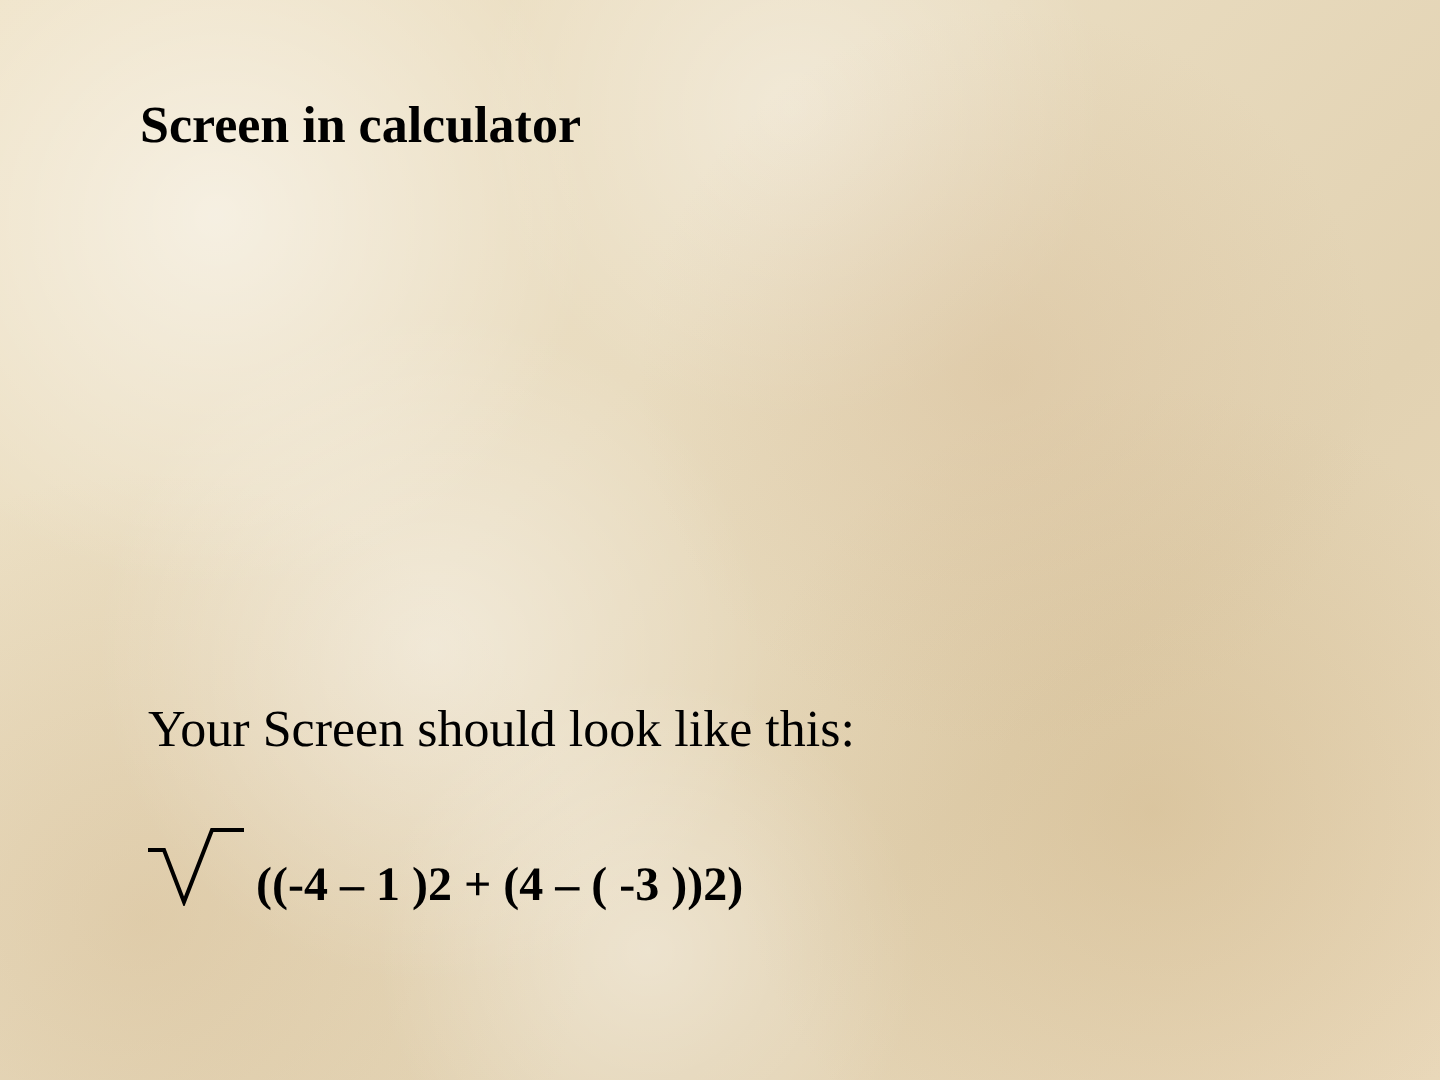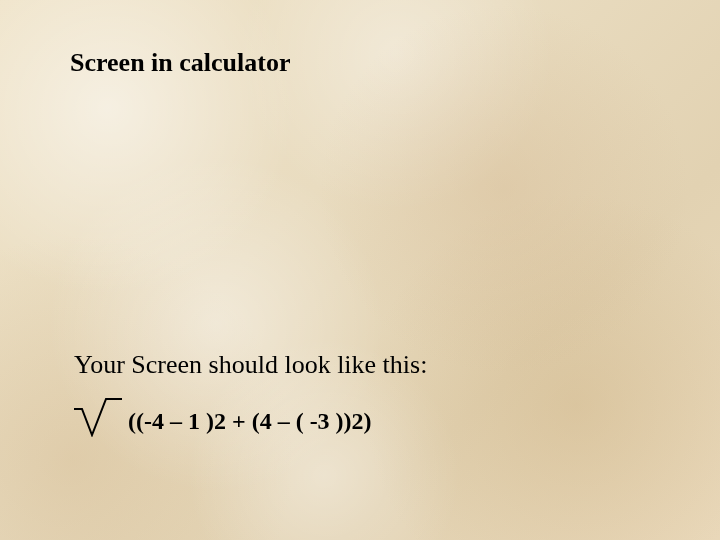--- a/index.html
+++ b/index.html
@@ -34,23 +34,23 @@
     position: absolute;
     left: 48px;
     top: 350px;
     font-size: 26px;
     font-weight: normal;
     margin-left: 26px;
   }
   .formula-row {
     position: absolute;
     left: 72px;
-    top: 397px;
+    top: 413px;
     display: flex;
-    align-items: center;
+    align-items: flex-end;
   }
   .radical {
     flex: 0 0 auto;
   }
   .formula {
     font-size: 24px;
     font-weight: bold;
     margin-left: 6px;
     line-height: 1.2;
     padding-top: 4px;

